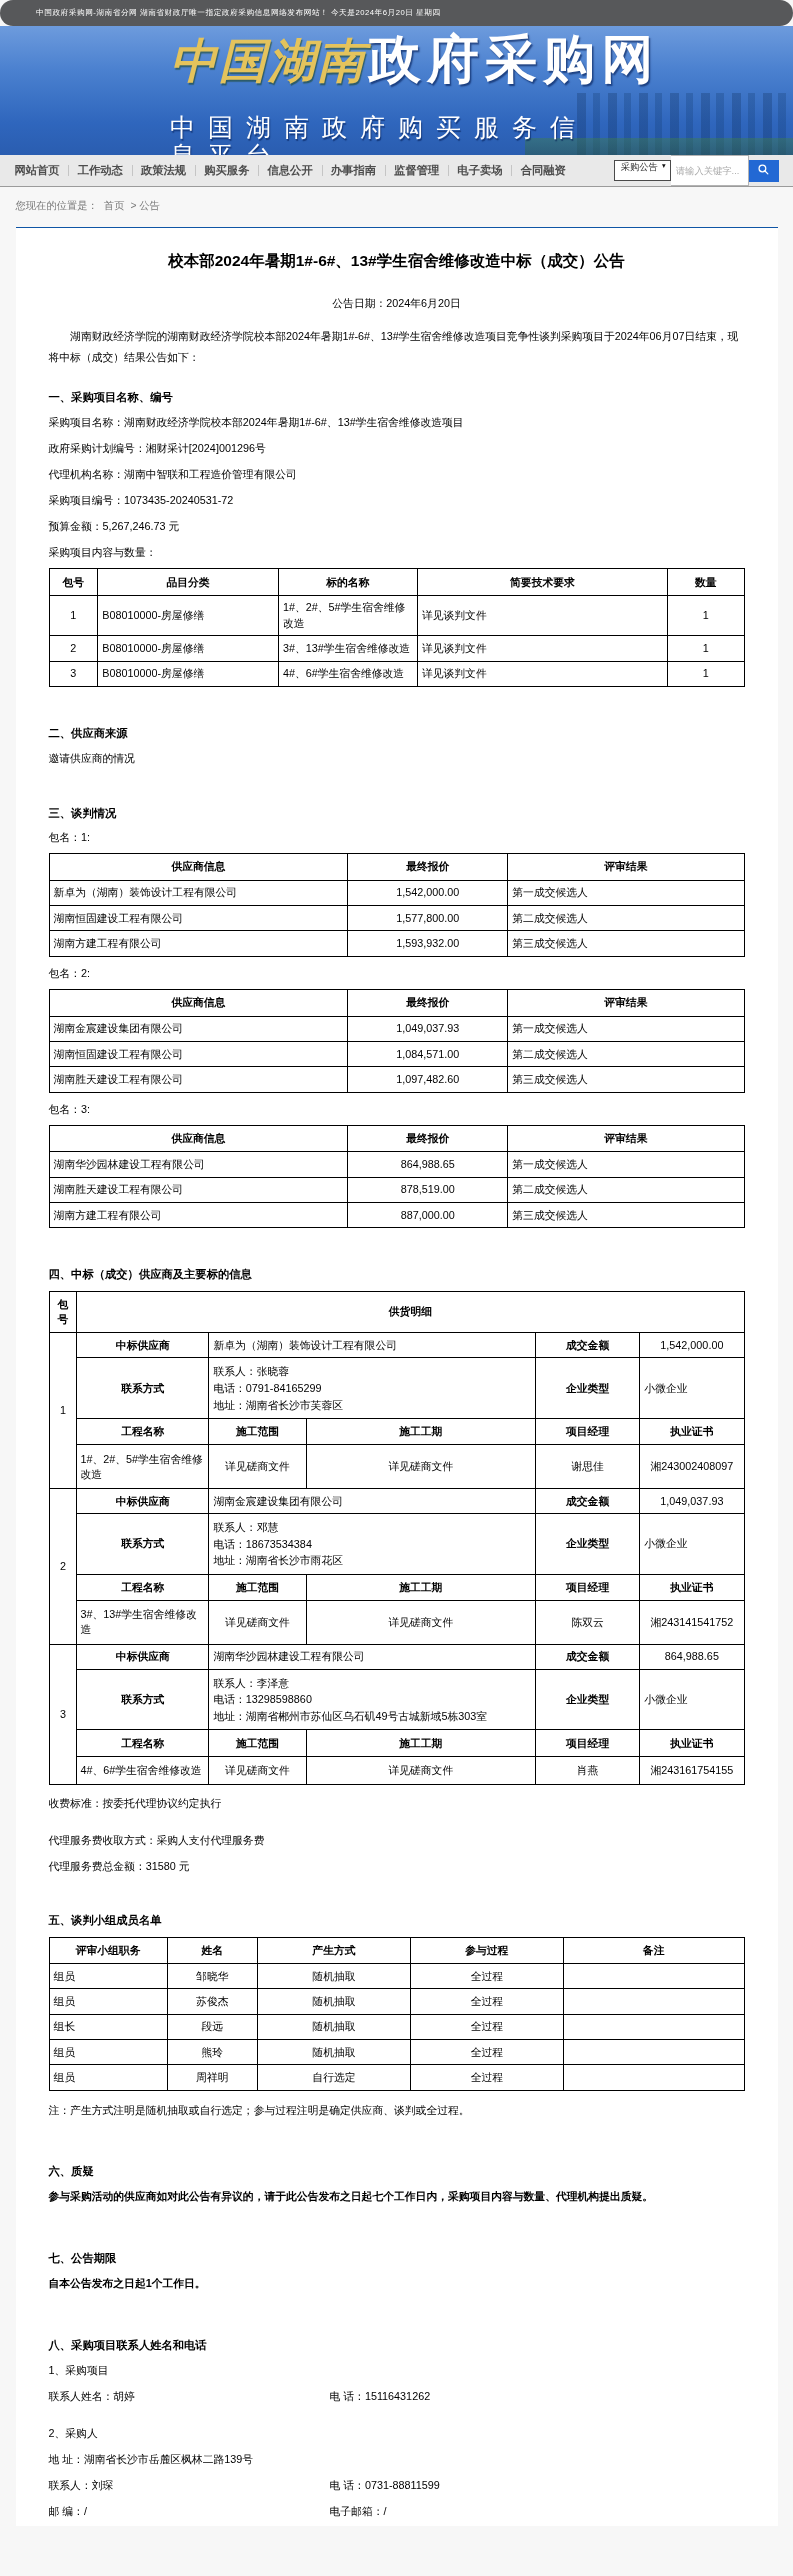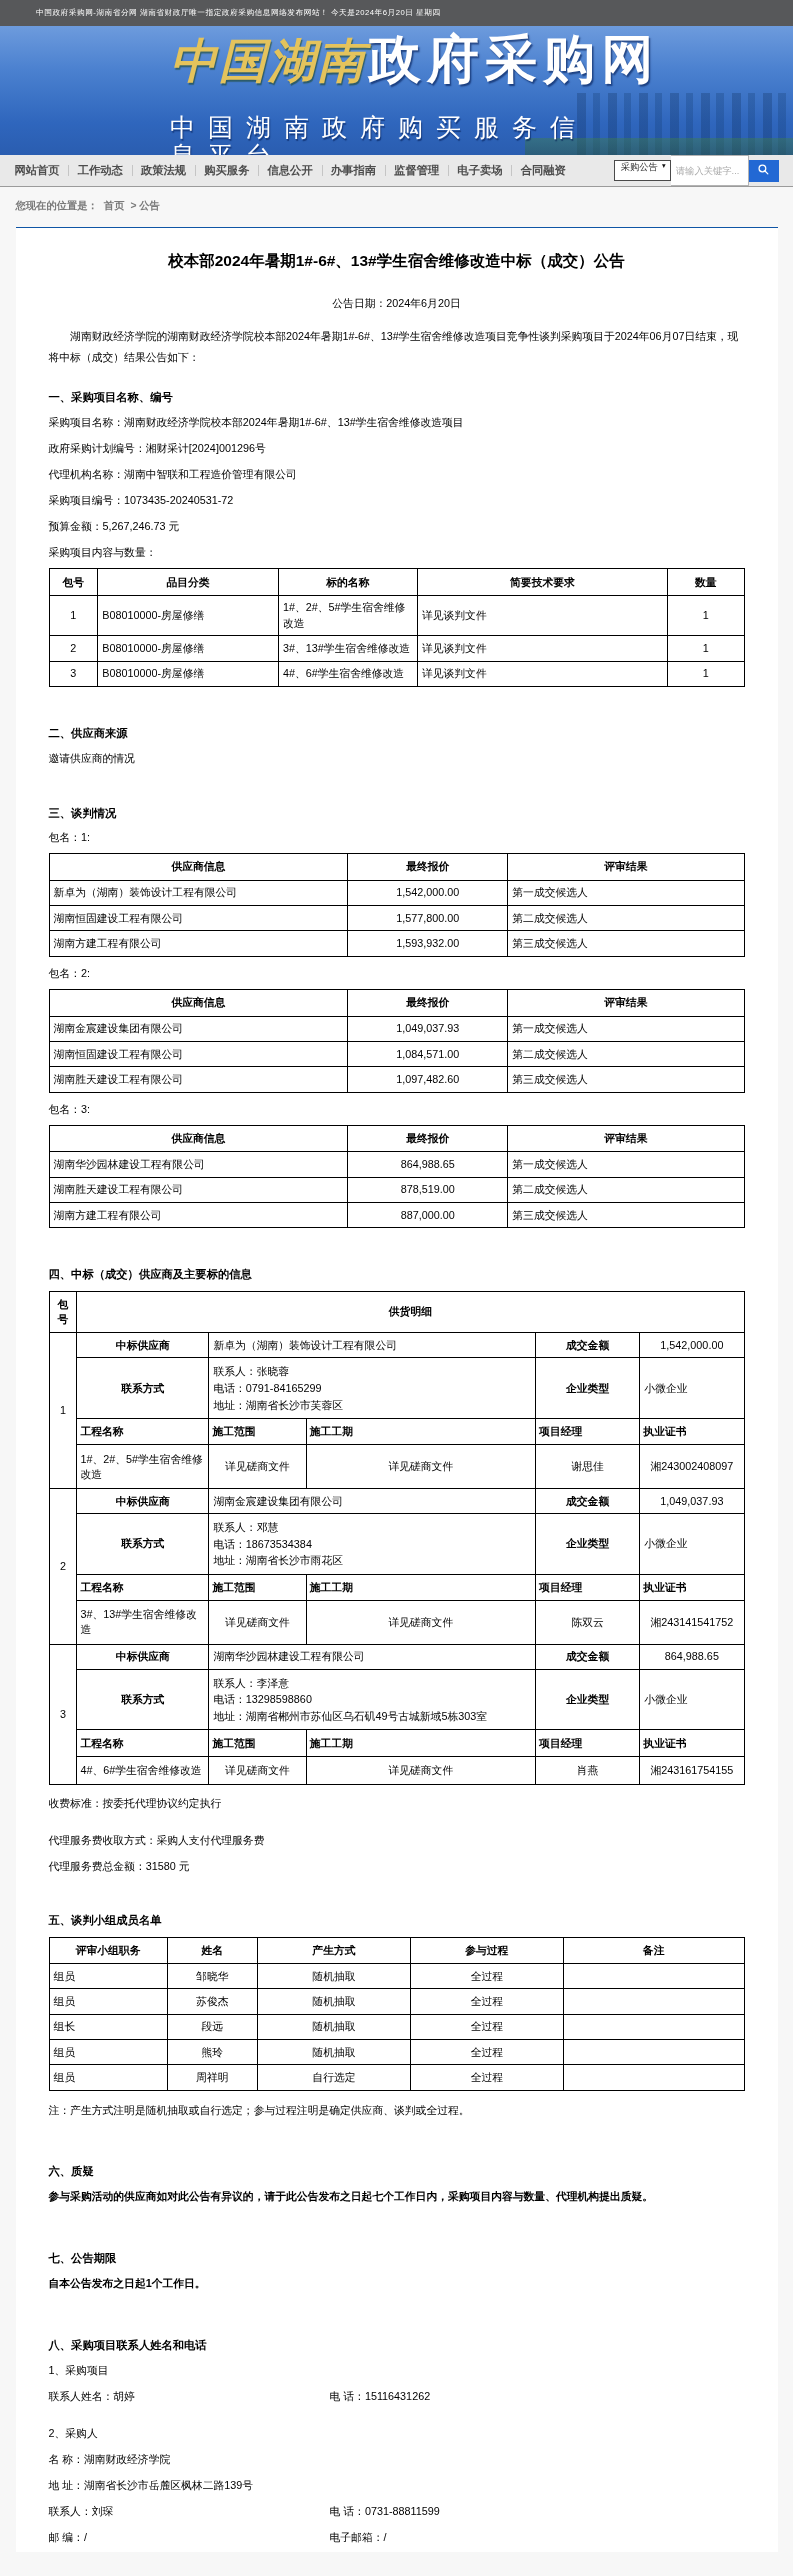--- a/index.html
+++ b/index.html
@@ -1,21 +1,21 @@
 <!DOCTYPE html>
 <html style="font-size:8.2px"><head>
 <meta charset="utf-8">
 <style>
   * { box-sizing: border-box; margin: 0; padding: 0; }
   html,body { background:#f7f7f7; }
   body { width:793px; margin:0 auto; font-family:"Liberation Sans","DejaVu Sans",sans-serif; color:#000; }
 
   
   .topbar { height:26px; background:#57585a; color:#fff; font-size:7.7px;
-            line-height:26px; padding-left:36px; letter-spacing:0.5px; }
+            line-height:26px; padding-left:36px; letter-spacing:0.5px;border-radius:13px; }
 
   
   .banner { position:relative; height:129px; overflow:hidden;
             background:linear-gradient(180deg,#6d9bdd 0%,#4a80cf 35%,#2f66bd 75%,#2a5db0 100%); }
   .banner .skyline { position:absolute; right:0; bottom:0; width:216px; height:62px; opacity:.28;
             background:repeating-linear-gradient(90deg,#0d2c58 0 9.3px,transparent 9.3px 15.5px,#123a6e 15.5px 23px,transparent 23px 31px); }
   .banner .riverbank { position:absolute; right:0; bottom:0; width:268px; height:17.5px; opacity:.45;
             background:linear-gradient(180deg,#3f7f4e,#2e5f3a); }
   .logo-wrap { position:relative; padding:5.2px 0 0 170px; width:592px; }
   .logo-line { white-space:nowrap; line-height:56px; }
@@ -35,21 +35,21 @@
   .fake-select { display:flex; align-items:flex-start; border:0.5px solid #4a4a4a; background:#fff;
             height:21px; padding:0 4.1px 0 5.2px; font-size:9.3px; color:#333; cursor:pointer; }
   .fake-select .chev { margin-left:4.1px; font-size:7.2px; color:#111; }
   .search-input { height:31px; width:78px; border:0.5px solid #b3b3b3; border-left:none;
             font-size:9.3px; padding:0 5.2px; color:#333; outline:none; font-family:inherit; }
   .search-input::placeholder { color:#a9a9a9; }
   .search-btn { height:22px; width:30px; background:#2268d4; border:none; cursor:pointer;
             display:flex; align-items:center; justify-content:center; }
 
   
-  .breadcrumb { padding:12.4px 15.5px 13.4px; font-size:10.3px; color:#7a7a7a; background:#f7f7f7;font-weight:bold; }
+  .breadcrumb { padding:12.4px 15.5px 13.4px; font-size:10.3px; color:#7a7a7a; background:#f7f7f7; }
   .breadcrumb a { color:#7a7a7a; text-decoration:none; margin:0 3.1px; cursor:pointer; }
 
   
   .content { margin:0 15.5px; background:#fff; border-top:1.5px solid #0f55a5; padding:11.3px 33px 6.2px; }
   .page-title { font-size:15.5px; font-weight:bold; text-align:center; margin-top:12.4px; }
   .date-line { text-align:center; font-size:10.8px; margin-top:25px; }
   .intro { margin-top:14.4px; font-size:10.8px; line-height:1.95; text-indent:2em; }
   h2.sec { font-size:11.3px; font-weight:bold; }
   .line { font-size:10.8px; line-height:1.45; margin-top:10.3px; }
   .bold { font-weight:bold; }
@@ -60,21 +60,21 @@
   th,td { border:0.5px solid #000; padding:4.6px 4.1px; vertical-align:middle; }
   thead th { font-weight:bold; text-align:center; border-bottom:1px solid #000; padding:5.2px 4.1px; }
   td.c { text-align:center; } td.r { text-align:center; } td.l { text-align:left; }
 
   .pkg-label { font-size:10.8px; margin-top:10.3px; }
 
   
   .award tbody.pkg tr:first-child td { border-top:1.5px solid #000; }
   .award td.lab { font-weight:bold; text-align:center; }
   .award td.contact div { line-height:1.55; }
-  .award tr.rowC td { font-weight:bold; text-align:left; padding:5.2px 3.1px; }
+  .award tr.rowC td { font-weight:bold; text-align:center; padding:5.2px 3.1px; }
   .award tr.rowD td { padding:6.2px 3.1px; }
 
   .note { font-size:10.8px; margin-top:13.4px; }
 
   .pair .left { display:inline-block; width:278px; }
 </style>
 </head>
 <body>
 
 <div class="topbar">
@@ -492,21 +492,20 @@
   <div class="line bold">自本公告发布之日起1个工作日。</div>
 
   <h2 class="sec gap-xl">八、采购项目联系人姓名和电话</h2>
   <div class="line">1、采购项目</div>
   <div class="line pair">
     <span class="left">联系人姓名：胡婷</span>
     <span>电 话：15116431262</span>
   </div>
 
   <div class="line gap-m">2、采购人</div>
-  <div class="line">名 称：湖南财政经济学院</div>
   <div class="line">地 址：湖南省长沙市岳麓区枫林二路139号</div>
   <div class="line pair">
     <span class="left">联系人：刘琛</span>
     <span>电 话：0731-88811599</span>
   </div>
   <div class="line pair">
     <span class="left">邮 编：/</span>
     <span>电子邮箱：/</span>
   </div>
 

